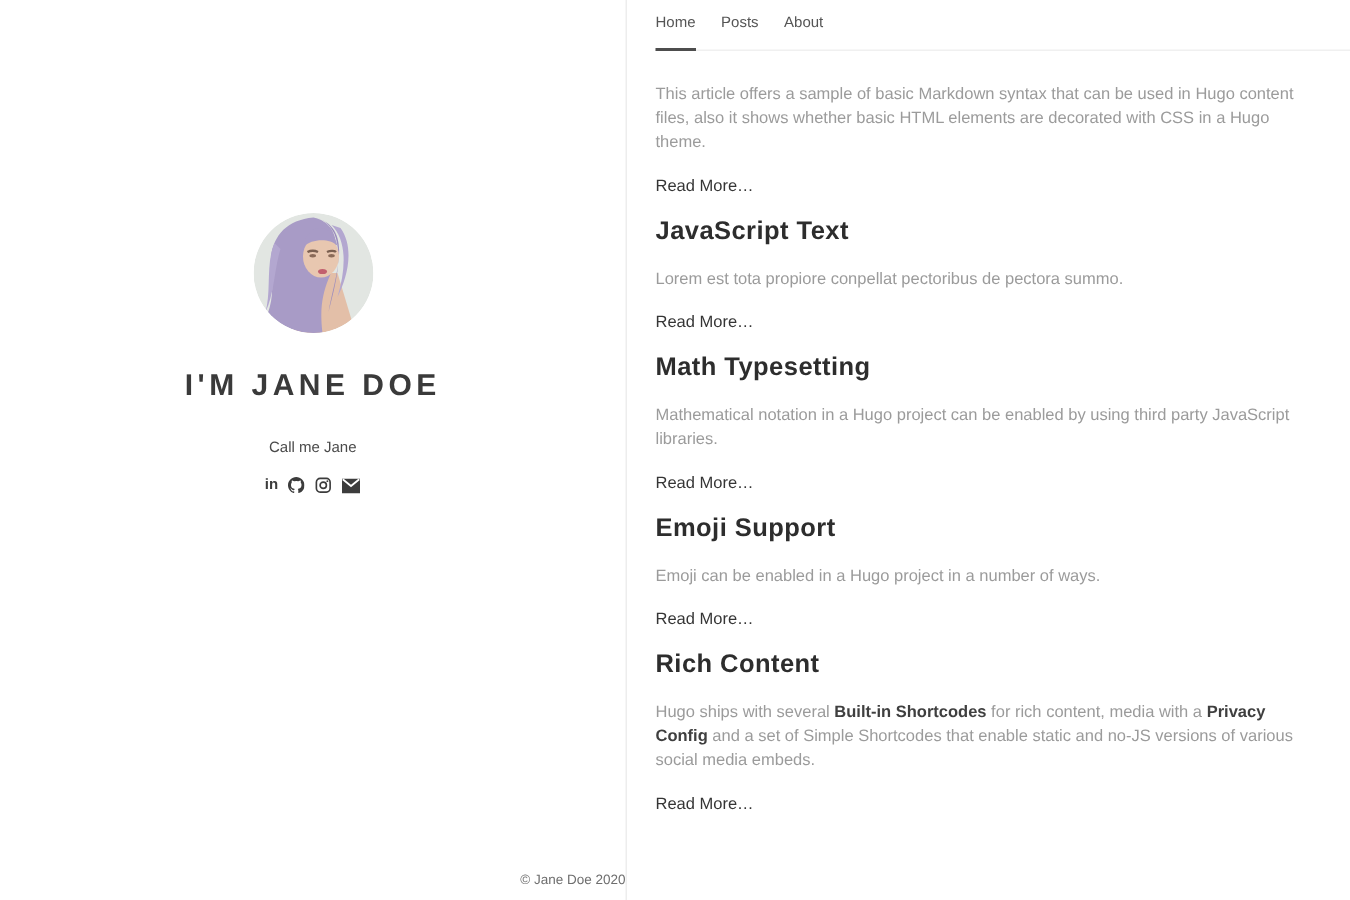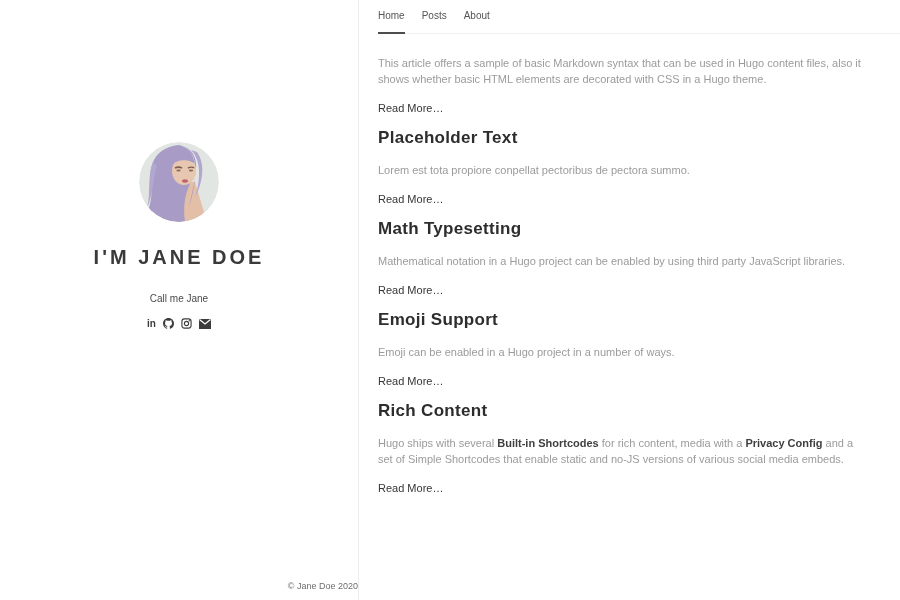--- a/index.html
+++ b/index.html
@@ -6,21 +6,21 @@
   html, body { width: 900px; height: 600px; overflow: hidden; }
   body {
     font-family: "Liberation Sans", "DejaVu Sans", sans-serif;
     background: #ffffff;
     color: #333;
     display: flex;
   }
 
   
   .sidebar {
-    width: 359px;
+    width: 418px;
     flex-shrink: 0;
     border-right: 1px solid #ededed;
     position: relative;
     display: flex;
     flex-direction: column;
     align-items: center;
     padding-top: 142px;
   }
   .avatar {
     width: 80px;
@@ -194,21 +194,21 @@
   </nav>
 
   <div class="articles">
 
     <article class="article">
       <p class="article-summary">This article offers a sample of basic Markdown syntax that can be used in Hugo content files, also it shows whether basic HTML elements are decorated with CSS in a Hugo theme.</p>
       <a class="read-more">Read More…</a>
     </article>
 
     <article class="article">
-      <h2 class="article-title">Placeholder Text</h2>
+      <h2 class="article-title">JavaScript Text</h2>
       <p class="article-summary">Lorem est tota propiore conpellat pectoribus de pectora summo.</p>
       <a class="read-more">Read More…</a>
     </article>
 
     <article class="article">
       <h2 class="article-title">Math Typesetting</h2>
       <p class="article-summary">Mathematical notation in a Hugo project can be enabled by using third party JavaScript libraries.</p>
       <a class="read-more">Read More…</a>
     </article>
 

